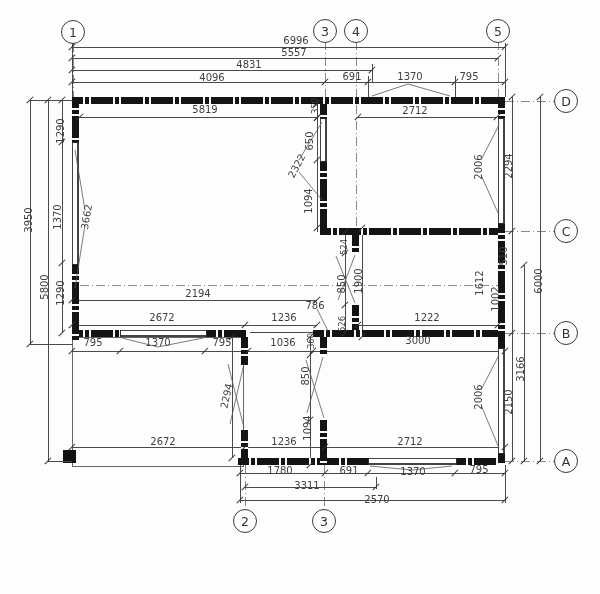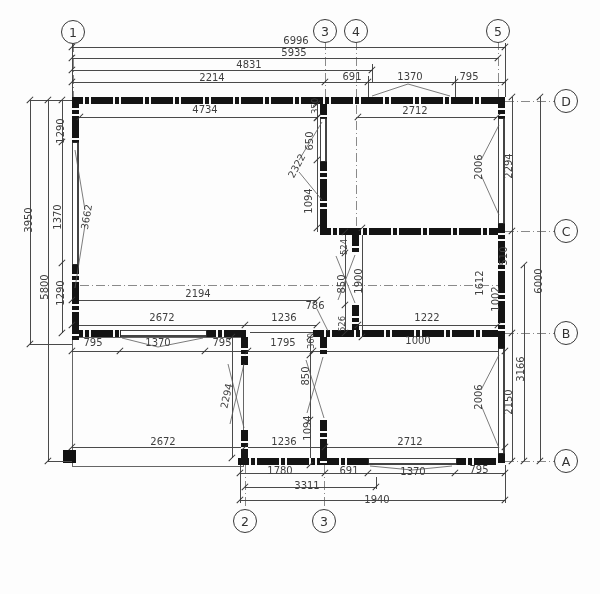--- a/index.html
+++ b/index.html
@@ -207,27 +207,27 @@
       <line x1="324" y1="418" x2="306" y2="360" stroke="#5a5a5a" stroke-width="0.8"></line>
       <line x1="323" y1="357" x2="307" y2="413" stroke="#5a5a5a" stroke-width="0.8"></line>
       <line x1="244" y1="428" x2="228" y2="364" stroke="#5a5a5a" stroke-width="0.8"></line>
       <line x1="244" y1="364" x2="230" y2="424" stroke="#5a5a5a" stroke-width="0.8"></line>
       <line x1="158" y1="347" x2="122" y2="338" stroke="#5a5a5a" stroke-width="0.8"></line>
       <line x1="158" y1="347" x2="203" y2="338" stroke="#5a5a5a" stroke-width="0.8"></line>
       <line x1="412" y1="470" x2="370" y2="466" stroke="#5a5a5a" stroke-width="0.8"></line>
       <line x1="412" y1="470" x2="452" y2="466" stroke="#5a5a5a" stroke-width="0.8"></line>
     </svg>
     <div class="lb" style="left: 296px; top: 41px;">6996</div>
-    <div class="lb" style="left: 294px; top: 53px;">5935</div>
+    <div class="lb" style="left: 294px; top: 53px;">5557</div>
     <div class="lb" style="left: 249px; top: 65px;">4831</div>
-    <div class="lb" style="left: 212px; top: 78px;">2214</div>
+    <div class="lb" style="left: 212px; top: 78px;">4096</div>
     <div class="lb" style="left: 352px; top: 77px;">691</div>
     <div class="lb" style="left: 410px; top: 77px;">1370</div>
     <div class="lb" style="left: 469px; top: 77px;">795</div>
-    <div class="lb" style="left: 205px; top: 110px;">4734</div>
+    <div class="lb" style="left: 205px; top: 110px;">5819</div>
     <div class="lb" style="left: 415px; top: 111px;">2712</div>
     <div class="lb r90" style="left: 29px; top: 220px;">3950</div>
     <div class="lb r90" style="left: 45px; top: 287px;">5800</div>
     <div class="lb r90" style="left: 61px; top: 131px;">1290</div>
     <div class="lb r90" style="left: 58px; top: 217px;">1370</div>
     <div class="lb r90" style="left: 61px; top: 293px;">1290</div>
     <div class="lb d80" style="left: 87px; top: 217px;">3662</div>
     <div class="lb r90 s8" style="left: 315px; top: 106px;">350</div>
     <div class="lb r90" style="left: 310px; top: 141px;">650</div>
     <div class="lb d62" style="left: 297px; top: 166px;">2322</div>
@@ -246,35 +246,35 @@
     <div class="lb r90" style="left: 479px; top: 397px;">2006</div>
     <div class="lb r90" style="left: 509px; top: 402px;">2150</div>
     <div class="lb r90" style="left: 521px; top: 369px;">3166</div>
     <div class="lb" style="left: 198px; top: 294px;">2194</div>
     <div class="lb" style="left: 162px; top: 318px;">2672</div>
     <div class="lb" style="left: 284px; top: 318px;">1236</div>
     <div class="lb" style="left: 427px; top: 318px;">1222</div>
     <div class="lb" style="left: 93px; top: 343px;">795</div>
     <div class="lb" style="left: 158px; top: 343px;">1370</div>
     <div class="lb" style="left: 222px; top: 343px;">795</div>
-    <div class="lb" style="left: 283px; top: 343px;">1795</div>
+    <div class="lb" style="left: 283px; top: 343px;">1036</div>
     <div class="lb r90 s8" style="left: 311px; top: 341px;">360</div>
-    <div class="lb" style="left: 418px; top: 341px;">1000</div>
+    <div class="lb" style="left: 418px; top: 341px;">3000</div>
     <div class="lb d78" style="left: 227px; top: 396px;">2294</div>
     <div class="lb r90" style="left: 306px; top: 376px;">850</div>
     <div class="lb r90" style="left: 308px; top: 428px;">1094</div>
     <div class="lb" style="left: 163px; top: 442px;">2672</div>
     <div class="lb" style="left: 284px; top: 442px;">1236</div>
     <div class="lb" style="left: 410px; top: 442px;">2712</div>
     <div class="lb" style="left: 280px; top: 471px;">1780</div>
     <div class="lb" style="left: 349px; top: 471px;">691</div>
     <div class="lb" style="left: 413px; top: 472px;">1370</div>
     <div class="lb" style="left: 479px; top: 470px;">795</div>
     <div class="lb" style="left: 307px; top: 486px;">3311</div>
-    <div class="lb" style="left: 377px; top: 500px;">1940</div>
+    <div class="lb" style="left: 377px; top: 500px;">2570</div>
     <div class="gc" style="left: 73px; top: 32px;">1</div>
     <div class="gc" style="left: 325px; top: 31px;">3</div>
     <div class="gc" style="left: 356px; top: 31px;">4</div>
     <div class="gc" style="left: 498px; top: 31px;">5</div>
     <div class="gc" style="left: 245px; top: 521px;">2</div>
     <div class="gc" style="left: 324px; top: 521px;">3</div>
     <div class="gc" style="left: 566px; top: 101px;">D</div>
     <div class="gc" style="left: 566px; top: 231px;">C</div>
     <div class="gc" style="left: 566px; top: 333px;">B</div>
     <div class="gc" style="left: 566px; top: 461px;">A</div>

